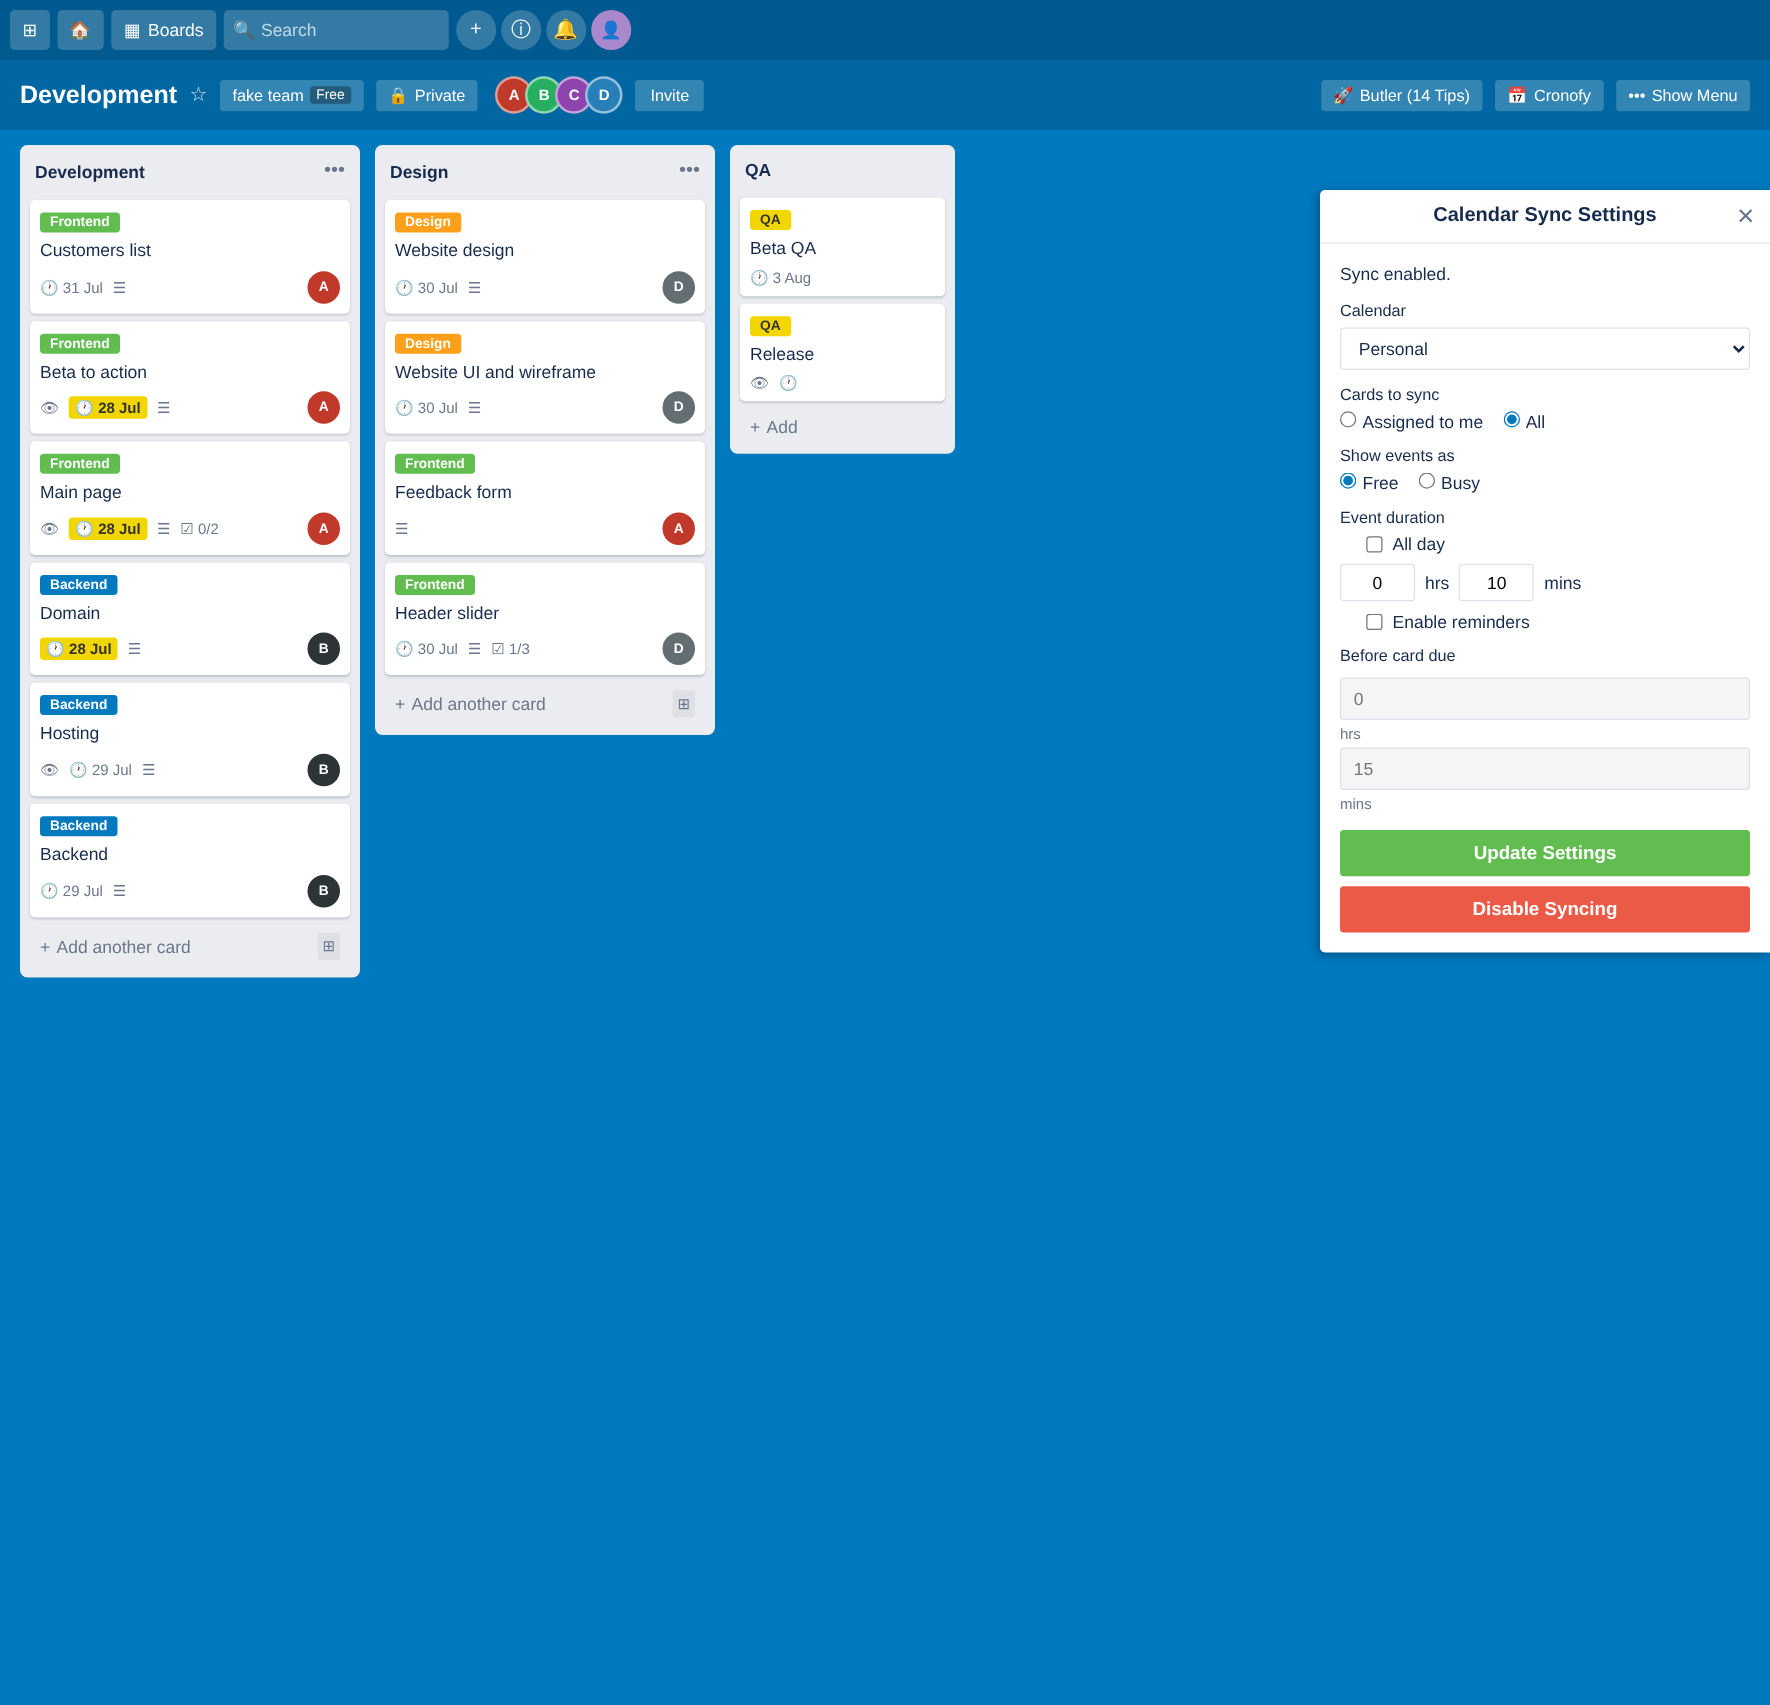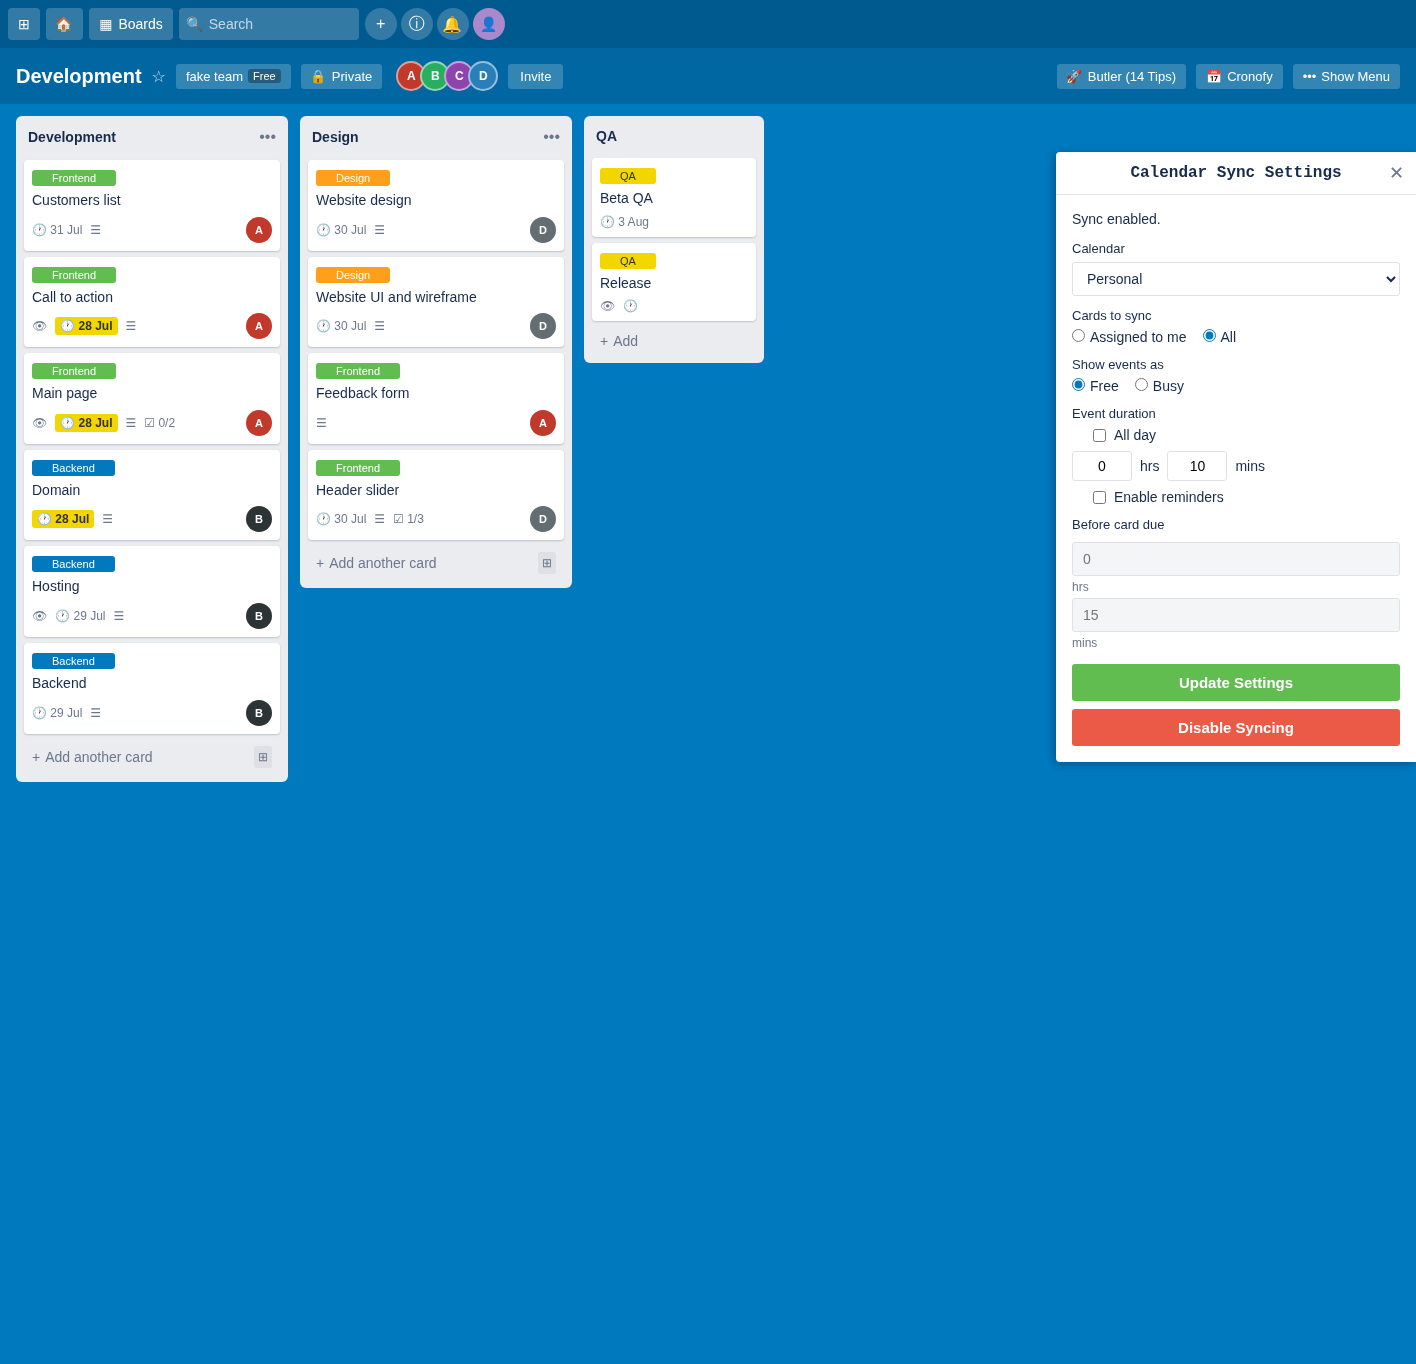--- a/index.html
+++ b/index.html
@@ -185,23 +185,23 @@
     .card {
       background: #fff;
       border-radius: 4px;
       padding: 8px;
       box-shadow: 0 1px 2px rgba(9,30,66,0.2);
       cursor: pointer;
     }
     .card-label {
       display: inline-block;
       border-radius: 3px;
-      padding: 2px 20px;
+      padding: 2px 8px;
       font-size: 11px;
-      font-weight: normal;
+      font-weight: bold;
       color: #fff;
       margin-bottom: 5px;
     }
     .label-frontend { background: #61bd4f; }
     .label-backend { background: #0079bf; }
     .label-design { background: #ff9f1a; }
     .label-qa { background: #f2d600; color: #333; }
     .card-title {
       font-size: 14px;
       color: #172b4d;
@@ -275,21 +275,20 @@
       align-items: center;
       justify-content: center;
       padding: 12px 16px;
       border-bottom: 1px solid #e4e7ea;
       position: relative;
     }
     .panel-title {
       font-size: 16px;
       font-weight: 600;
       color: #172b4d;
-      font-family: Liberation Mono, monospace;
     }
     .panel-close {
       position: absolute;
       right: 12px;
       background: none;
       border: none;
       cursor: pointer;
       font-size: 18px;
       color: #6b778c;
     }
@@ -457,21 +456,21 @@
       <div class="card-title">Customers list</div>
       <div class="card-meta">
         <span class="meta-item">🕐 31 Jul</span>
         <span class="meta-item">☰</span>
         <div class="card-avatar" style="background:#c0392b">A</div>
       </div>
     </div>
 
     <div class="card">
       <span class="card-label label-frontend">Frontend</span>
-      <div class="card-title">Call to action</div>
+      <div class="card-title">Beta to action</div>
       <div class="card-meta">
         <span class="meta-item">👁</span>
         <span class="meta-item due-warning">🕐 28 Jul</span>
         <span class="meta-item">☰</span>
         <div class="card-avatar" style="background:#c0392b">A</div>
       </div>
     </div>
 
     <div class="card">
       <span class="card-label label-frontend">Frontend</span>

